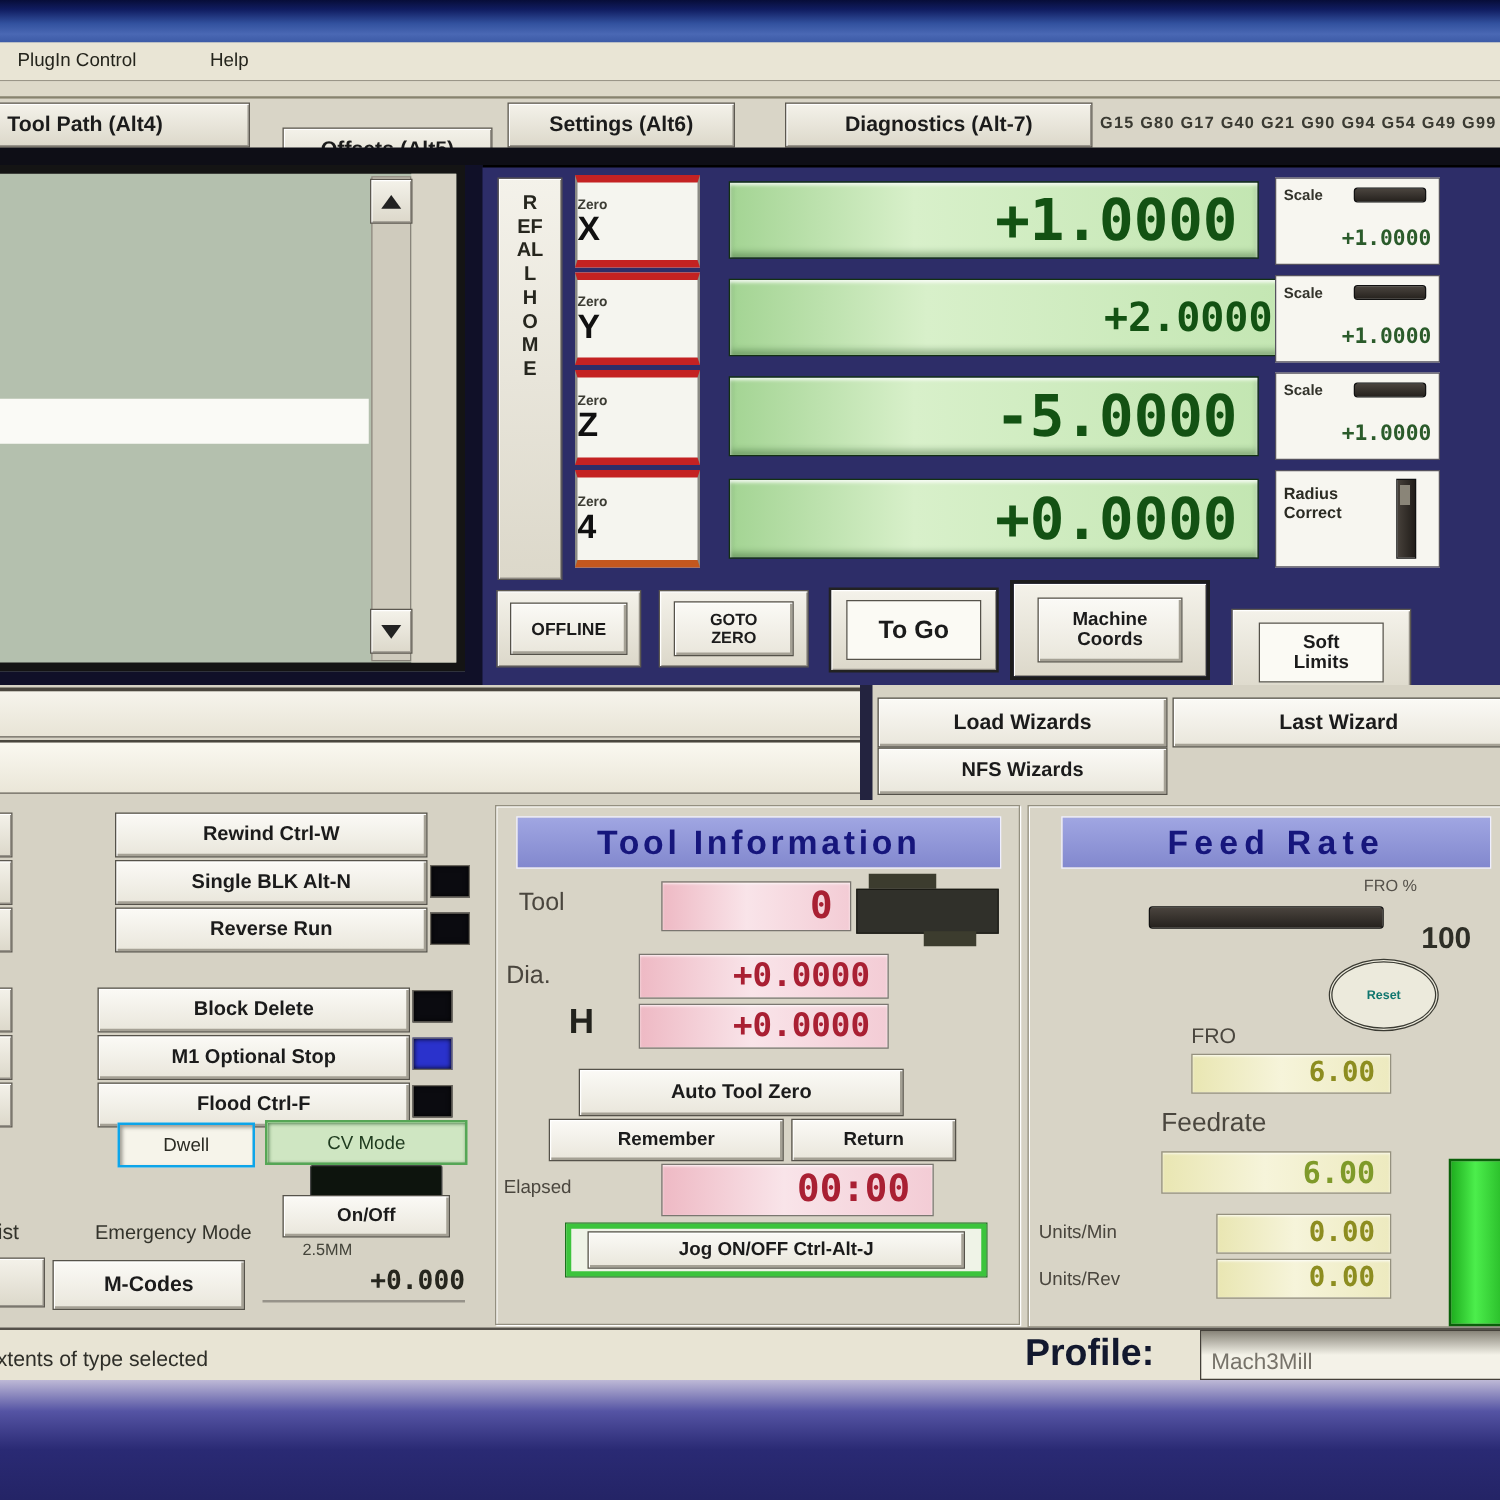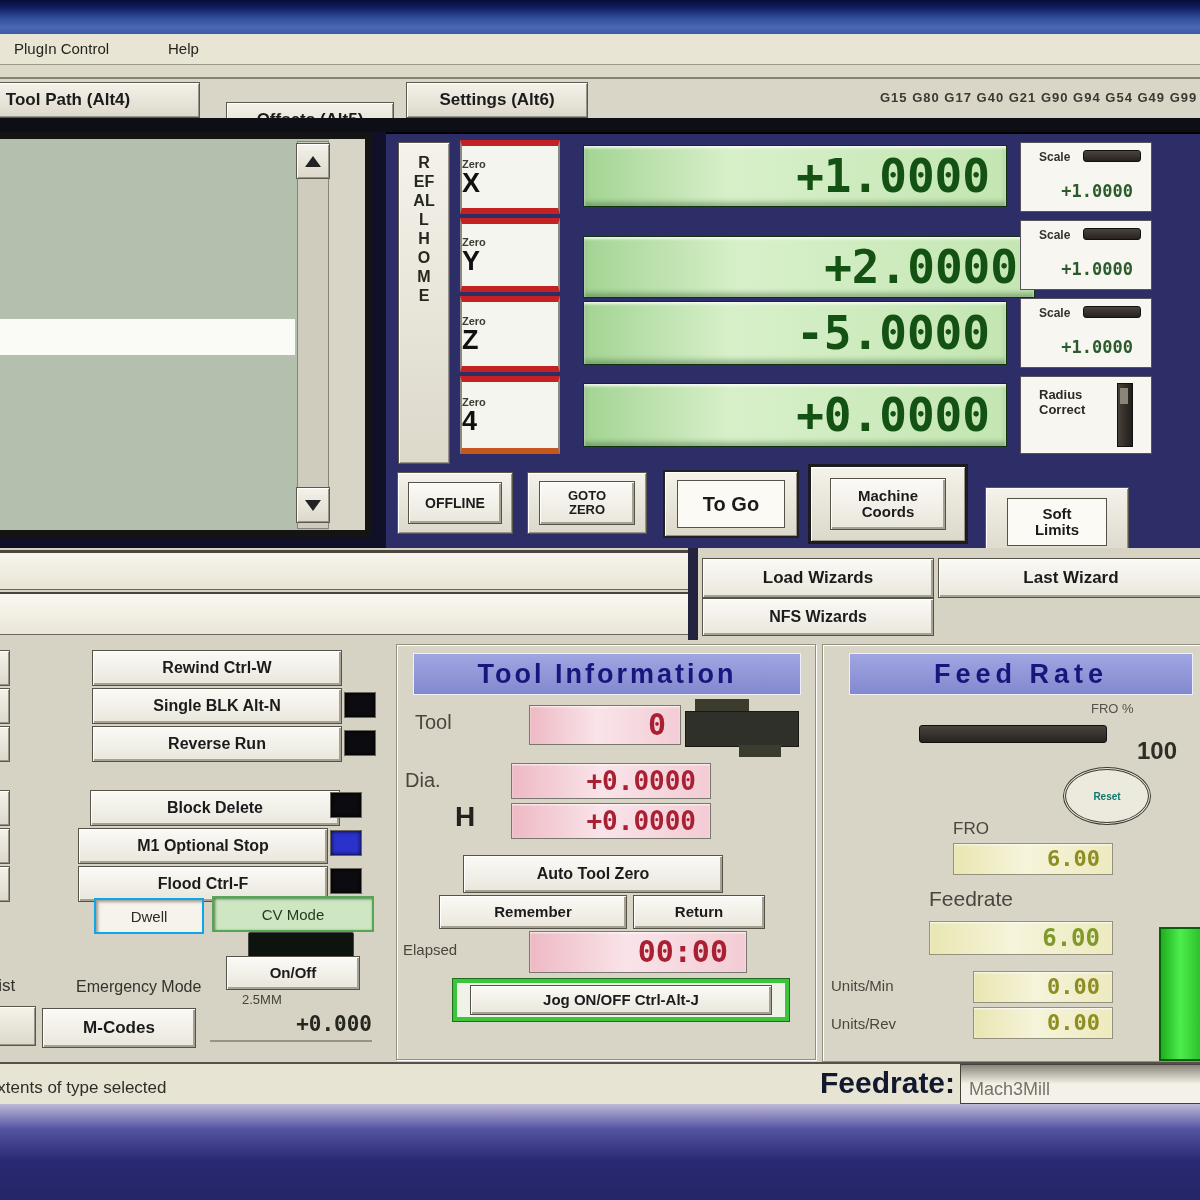--- a/index.html
+++ b/index.html
@@ -27,21 +27,21 @@
   .led{background:#0b0b10;border:1px solid #6a665c;box-shadow:inset 0 0 4px #000;}
   .led.blue{background:#2a32cc;}
   .panel{border:1px solid #949080;box-shadow:inset 1px 1px 0 #fff,1px 1px 0 #fff;background:#d8d4c6;}
   .phead{background:linear-gradient(180deg,#a0a6e2,#8288ce);border:1px solid #eef;
          color:#16167c;font-weight:bold;letter-spacing:3px;}
   .zero-btn{background:#f5f5ef;border-top:6px solid #c42222;border-bottom:6px solid #c42222;
       border-left:2px solid #8a8a84;border-right:2px solid #8a8a84;display:flex;flex-direction:column;
       align-items:flex-start;justify-content:center;}
   .zero-word{font-size:11px;font-weight:bold;color:#3c3c34;}
   .zero-letter{font-size:27px;font-weight:bold;color:#101010;line-height:26px;}
-  .scale-box{background:#f7f6f0;border:1px solid #55525e;padding:4px 18px;}
+  .scale-box{background:#f7f6f0;border:1px solid #55525e;padding:4px 6px;}
   .hslider{background:linear-gradient(180deg,#4a443e,#26221e);border-radius:3px;border:1px solid #111;}
   .vslider{background:linear-gradient(90deg,#46403a,#211d19);border:1px solid #111;}
   .vtxt{width:22px;margin:0 auto;word-break:break-all;line-height:19px;font-size:16px;
         font-weight:bold;color:#26261e;text-align:center;}
   .small-lbl{color:#4a463e;}
   .greenframe{border:4px solid #3cc43c;background:#eff3e7;box-shadow:0 0 0 1px #1c701c;}
   .tri{width:0;height:0;}
 </style>
 </head>
 <body>
@@ -54,20 +54,21 @@
   <div class="abs" style="left:0;top:34px;width:1200px;height:30px;background:#e9e5d5;border-bottom:1px solid #9a9688;">
     <span class="abs" style="left:14px;top:6px;font-size:15px;color:#24241c;">PlugIn Control</span>
     <span class="abs" style="left:168px;top:6px;font-size:15px;color:#24241c;">Help</span>
   </div>
   <div class="abs" style="left:0;top:65px;width:1200px;height:12px;background:#ddd9c9;border-bottom:2px solid #87836f;"></div>
 
   <div class="abs" style="left:0;top:79px;width:1200px;height:39px;background:#d9d5c7;">
     <div class="abs raised flexc btxt" style="left:-64px;top:3px;width:262px;height:34px;font-size:17px;">Tool Path (Alt4)</div>
     <div class="abs raised flexc btxt" style="left:226px;top:3px;width:166px;height:34px;font-size:17px;margin-top:20px;">Offsets (Alt5)</div>
     <div class="abs raised flexc btxt" style="left:406px;top:3px;width:180px;height:34px;font-size:17px;">Settings (Alt6)</div>
+    <div class="abs raised flexc btxt" style="left:628px;top:3px;width:244px;height:34px;font-size:17px;">Diagnostics (Alt-7)</div>
     <div class="abs" style="left:880px;top:11px;width:330px;height:20px;font-size:13px;font-weight:bold;color:#3a3a32;
                 white-space:nowrap;letter-spacing:1px;overflow:hidden;">G15 G80 G17 G40 G21 G90 G94 G54 G49 G99 G64 G97</div>
   </div>
   <div class="abs" style="left:0;top:118px;width:1200px;height:14px;background:#0e0e16;"></div>
 
   <div class="abs" style="left:0;top:132px;width:1200px;height:416px;background:#101028;">
 
     <div class="abs" style="left:-8px;top:0;width:380px;height:405px;border:7px solid #141414;background:#b4c0ae;box-sizing:border-box;">
       <div class="abs" style="left:0;top:180px;width:296px;height:36px;background:#fafaf6;"></div>
       <div class="abs" style="left:330px;top:0;width:36px;height:391px;background:#d8d4c6;"></div>
@@ -97,21 +98,21 @@
       <div class="abs zero-btn" style="left:74px;top:162px;width:100px;height:76px;box-sizing:border-box;">
         <span class="zero-word">Zero</span>
         <span class="zero-letter">Z</span>
       </div>
       <div class="abs zero-btn" style="left:74px;top:242px;width:100px;height:78px;box-sizing:border-box;border-bottom-color:#c4571e;">
         <span class="zero-word">Zero</span>
         <span class="zero-letter">4</span>
       </div>
 
       <div class="abs dro-green" style="left:197px;top:11px;width:424px;height:62px;font-size:46px;line-height:60px;padding-right:16px;box-sizing:border-box;">+1.0000</div>
-      <div class="abs dro-green" style="left:197px;top:89px;width:452px;height:62px;font-size:46px;line-height:60px;padding-right:16px;box-sizing:border-box;margin-top:13px;">+2.0000</div>
+      <div class="abs dro-green" style="left:197px;top:89px;width:452px;height:62px;font-size:32px;line-height:60px;padding-right:16px;box-sizing:border-box;">+2.0000</div>
       <div class="abs dro-green" style="left:197px;top:167px;width:424px;height:64px;font-size:46px;line-height:62px;padding-right:16px;box-sizing:border-box;">-5.0000</div>
       <div class="abs dro-green" style="left:197px;top:249px;width:424px;height:64px;font-size:46px;line-height:62px;padding-right:16px;box-sizing:border-box;">+0.0000</div>
 
       <div class="abs scale-box" style="left:634px;top:8px;width:132px;height:70px;box-sizing:border-box;">
         <span style="font-size:12px;font-weight:bold;color:#33332b;">Scale</span>
         <span class="hslider abs" style="left:62px;top:7px;width:56px;height:10px;"></span>
         <div style="margin-top:16px;text-align:right;font-size:17px;font-weight:bold;color:#2b5b2b;font-family:'DejaVu Sans Mono',monospace;">+1.0000</div>
       </div>
       <div class="abs scale-box" style="left:634px;top:86px;width:132px;height:70px;box-sizing:border-box;">
         <span style="font-size:12px;font-weight:bold;color:#33332b;">Scale</span>
@@ -165,21 +166,21 @@
   <div class="abs raised" style="left:-6px;top:790px;width:14px;height:34px;"></div>
   <div class="abs raised" style="left:-6px;top:828px;width:14px;height:34px;"></div>
   <div class="abs raised" style="left:-6px;top:866px;width:14px;height:34px;"></div>
 
   <div class="abs raised-w flexc btxt" style="left:92px;top:650px;width:248px;height:34px;font-size:16px;">Rewind Ctrl-W</div>
   <div class="abs raised-w flexc btxt" style="left:92px;top:688px;width:248px;height:34px;font-size:16px;">Single BLK Alt-N</div>
   <div class="abs led" style="left:344px;top:692px;width:30px;height:24px;"></div>
   <div class="abs raised-w flexc btxt" style="left:92px;top:726px;width:248px;height:34px;font-size:16px;">Reverse Run</div>
   <div class="abs led" style="left:344px;top:730px;width:30px;height:24px;"></div>
 
-  <div class="abs raised-w flexc btxt" style="left:78px;top:790px;width:248px;height:34px;font-size:16px;margin-left:12px;">Block Delete</div>
+  <div class="abs raised-w flexc btxt" style="left:78px;top:790px;width:248px;height:34px;font-size:16px;">Block Delete</div>
   <div class="abs led" style="left:330px;top:792px;width:30px;height:24px;"></div>
   <div class="abs raised-w flexc btxt" style="left:78px;top:828px;width:248px;height:34px;font-size:16px;">M1 Optional Stop</div>
   <div class="abs led blue" style="left:330px;top:830px;width:30px;height:24px;"></div>
   <div class="abs raised-w flexc btxt" style="left:78px;top:866px;width:248px;height:34px;font-size:16px;">Flood Ctrl-F</div>
   <div class="abs led" style="left:330px;top:868px;width:30px;height:24px;"></div>
 
   <div class="abs sunken flexc" style="left:94px;top:898px;width:106px;height:32px;font-size:15px;color:#2b2b23;background:#f6f4ea;">Dwell</div>
   <div class="abs flexc" style="left:212px;top:896px;width:162px;height:36px;font-size:15px;color:#1e3a1e;background:#cfe6c2;
               border:2px solid #56a656;box-shadow:inset 1px 1px 3px #4a7a4a;box-sizing:border-box;">CV Mode</div>
 
@@ -242,20 +243,20 @@
     <div class="abs dro-yellow" style="left:150px;top:326px;width:140px;height:32px;font-size:22px;line-height:30px;padding-right:12px;box-sizing:border-box;">0.00</div>
     <div class="abs small-lbl" style="left:8px;top:370px;font-size:15px;">Units/Rev</div>
     <div class="abs dro-yellow" style="left:150px;top:362px;width:140px;height:32px;font-size:22px;line-height:30px;padding-right:12px;box-sizing:border-box;">0.00</div>
 
     <div class="abs" style="left:336px;top:282px;width:48px;height:130px;border:2px solid #0a600a;
                 background:linear-gradient(90deg,#1fae1f,#4cee4c 40%,#1fae1f);"></div>
   </div>
 
   <div class="abs" style="left:0;top:1062px;width:1200px;height:42px;background:#e8e4d4;border-top:2px solid #55514a;">
     <div class="abs" style="left:-14px;top:14px;font-size:17px;color:#2e2e28;white-space:nowrap;">Extents of type selected</div>
-    <div class="abs" style="left:820px;top:2px;font-size:30px;font-weight:bold;color:#12182e;">Feedrate:</div>
+    <div class="abs" style="left:820px;top:2px;font-size:30px;font-weight:bold;color:#12182e;">Profile:</div>
     <div class="abs" style="left:960px;top:0;width:244px;height:40px;background:linear-gradient(180deg,#89857a,#f4f2e8 50%);
                 border:1px solid #44403a;font-size:18px;color:#77736a;padding:14px 0 0 8px;box-sizing:border-box;">Mach3Mill</div>
   </div>
 
   <div class="abs" style="left:0;top:1104px;width:1200px;height:96px;
               background:linear-gradient(180deg,#beb9d6 0%,#5554a4 26%,#2a2a74 58%,#242466 100%);"></div>
 </div>
 
 </body></html>

